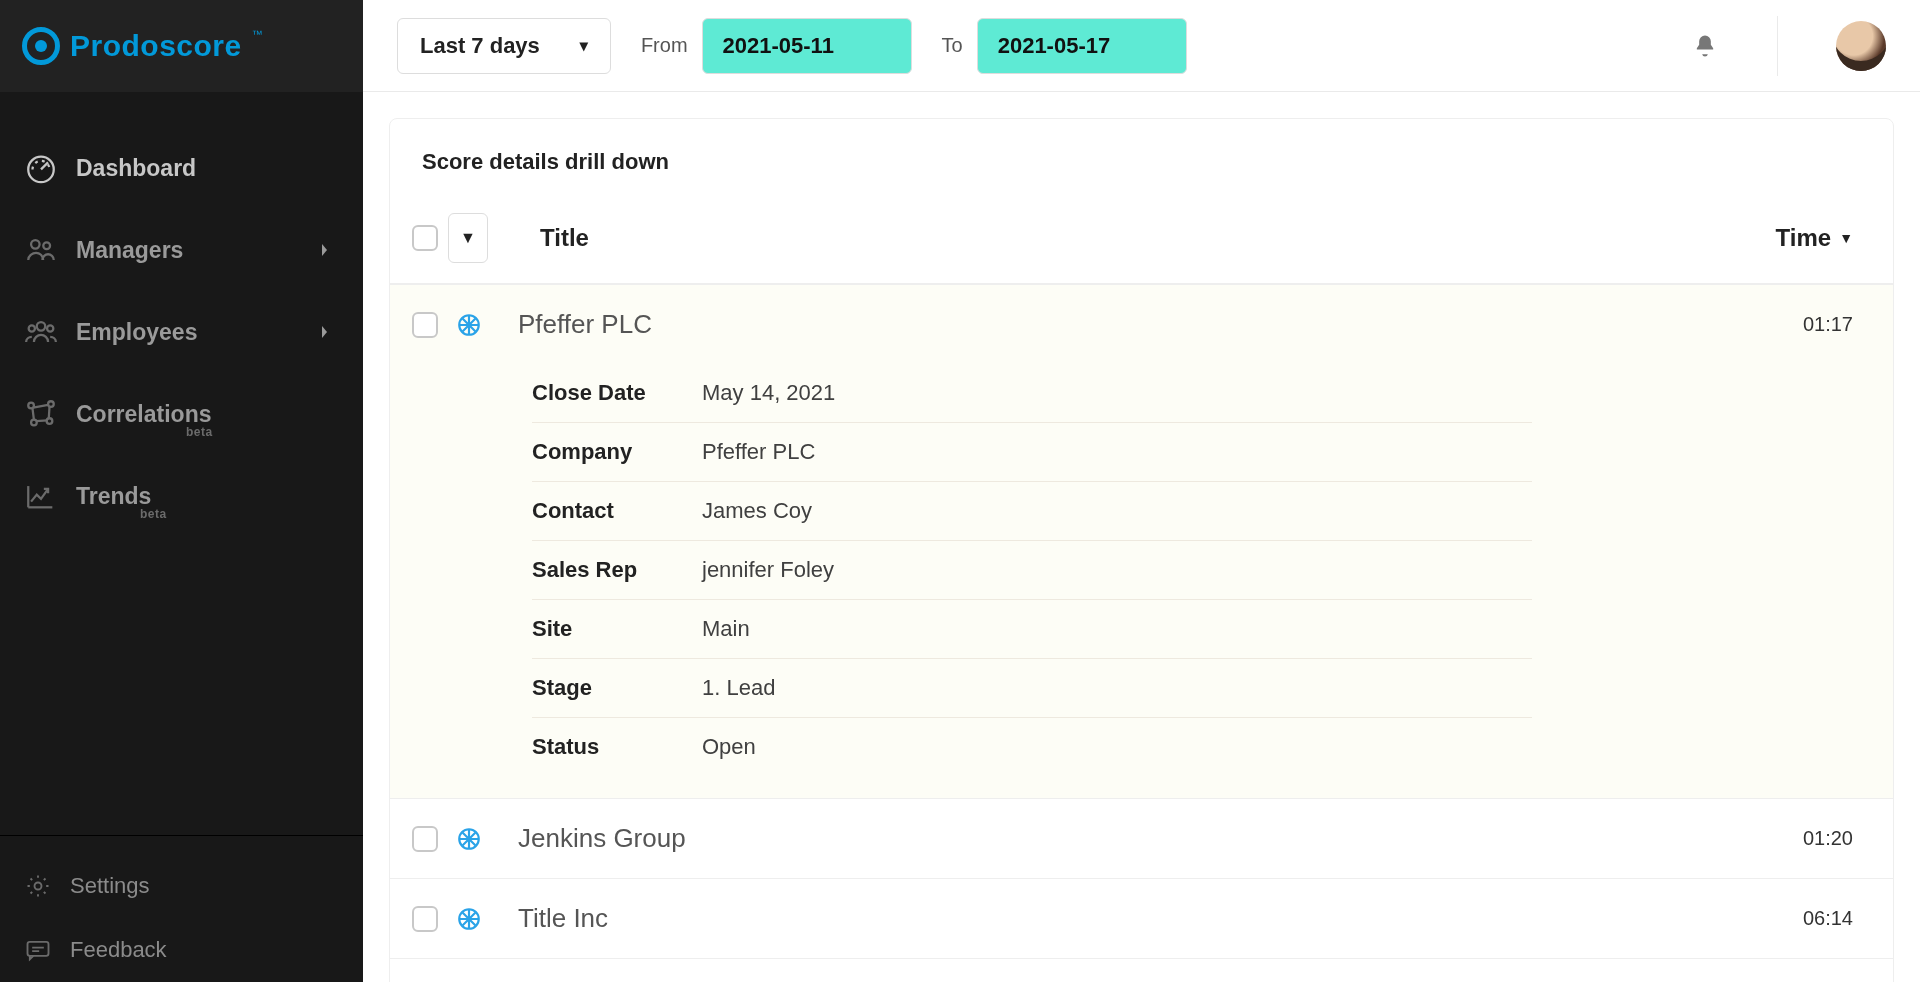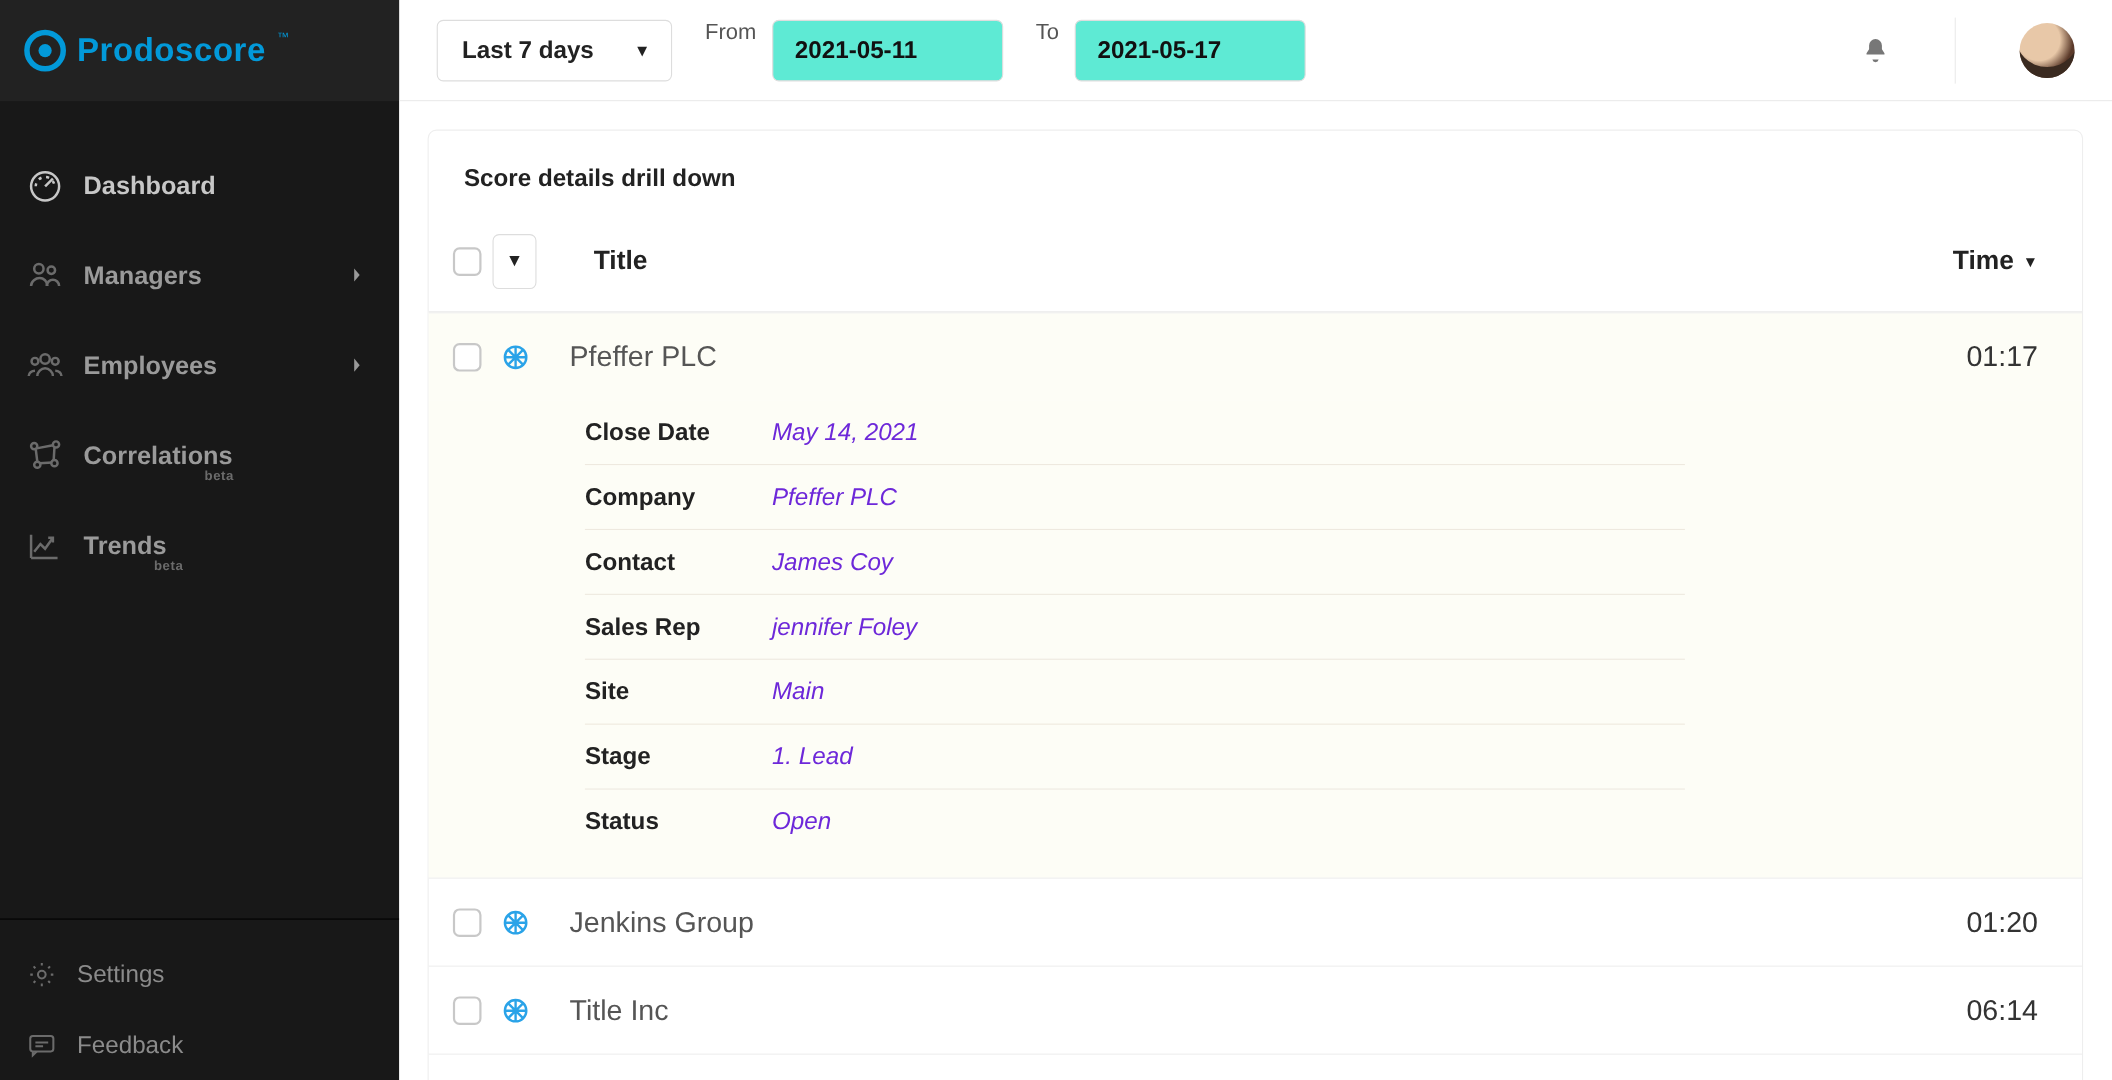--- a/index.html
+++ b/index.html
@@ -66,21 +66,21 @@
     display:flex; align-items:center;
     padding: 0 34px;
     gap: 30px;
   }
   .range-select {
     height: 56px; border:1px solid #ddd; border-radius:6px;
     display:flex; align-items:center; padding: 0 22px;
     font-size: 22px; font-weight:700; gap: 40px; cursor:pointer;
   }
   .range-select .caret { font-size:16px; }
-  .date-group { display:flex; gap: 14px; }
+  .date-group { display:flex; align-items:center; gap: 14px; }
   .date-label { font-size:20px; color:#555; }
   .date-input {
     height:56px; border:1px solid #ddd; border-radius:6px;
     font-size:22px; font-weight:700; padding: 0 20px; width:210px;
     color:#111; background:#5eead4;
   }
   .topbar-spacer { flex:1; }
   .bell { width:28px; height:28px; color:#777; cursor:pointer; }
   .vsep { width:1px; height:60px; background:#eaeaea; margin: 0 28px; }
   .avatar { width:50px; height:50px; border-radius:50%; background: radial-gradient(circle at 35% 30%, #e8c8a8 0 40%, #5b3a2a 65%);
@@ -111,34 +111,34 @@
   .row {
     display:flex; align-items:center;
     padding: 24px 40px 24px 22px;
     border-top:1px solid #eee;
     font-size:26px;
   }
   .row.expanded { background:#fdfdf6; border-top-color:#eee; }
   .row .chk { margin-right: 18px; }
   .crm-icon { width:26px; height:26px; margin-right: 36px; flex-shrink:0; }
   .row-title { color:#555; font-weight:500; }
-  .row-time { margin-left:auto; color:#333; font-weight:500; font-size:26px;}
+  .row-time { margin-left:auto; color:#333; font-weight:500; font-size:20px;}
   .details {
     background:#fdfdf6; padding: 0 40px 22px 142px;
   }
   .details-inner { max-width: 1000px; }
   .drow {
     display:flex; align-items:center;
     border-bottom:1px solid #eee9df;
     padding: 16px 0;
     font-size:22px;
   }
   .drow:last-child { border-bottom:none; }
   .dlabel { width: 170px; font-weight:800; color:#222; }
-  .dval  { color:#6d28d9;font-style:italic; }
+  .dval  { color:#404040; }
 
   
   svg { display:block; }
 </style>
 </head>
 <body>
 
 <aside class="sidebar">
   <div class="logo-row">
     <span class="logo-circle"></span>

